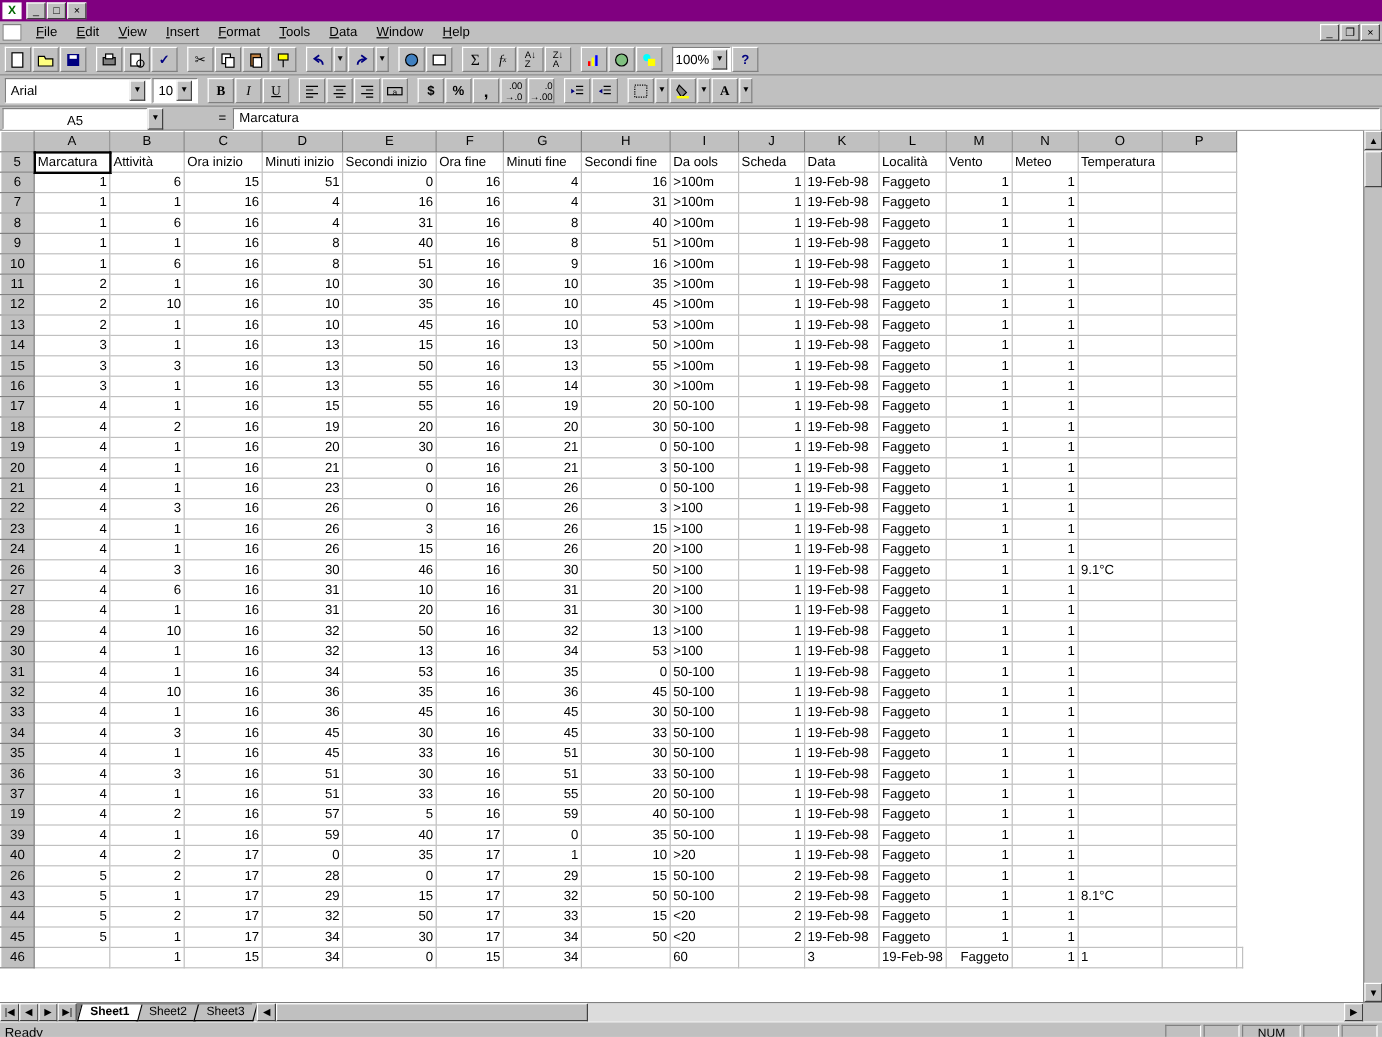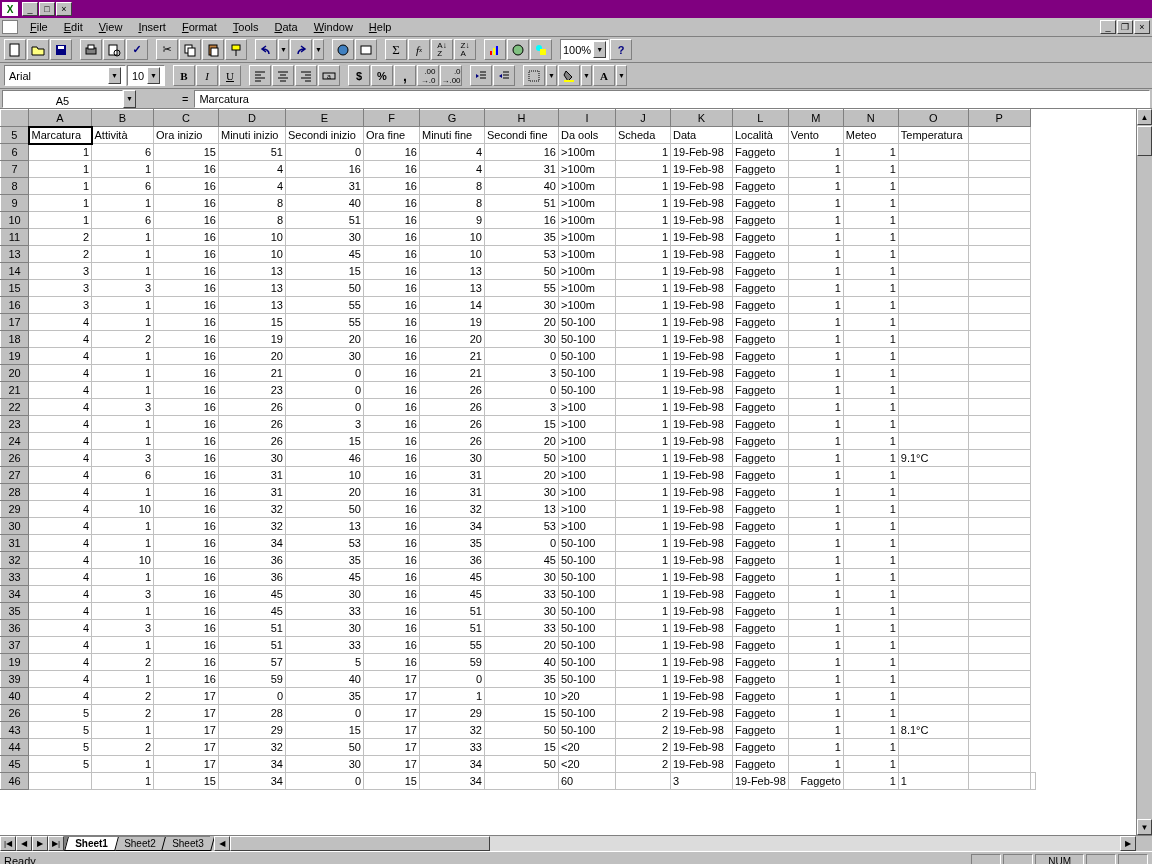--- a/index.html
+++ b/index.html
@@ -467,20 +467,39 @@
             <td class="txt">&gt;100m</td>
             <td class="num">1</td>
             <td class="txt">19-Feb-98</td>
             <td class="txt">Faggeto</td>
             <td class="num">1</td>
             <td class="num">1</td>
             <td class="txt"></td>
             <td class="num"></td>
           </tr>
           <tr>
+            <th class="rowhdr">12</th>
+            <td class="num">2</td>
+            <td class="num">10</td>
+            <td class="num">16</td>
+            <td class="num">10</td>
+            <td class="num">35</td>
+            <td class="num">16</td>
+            <td class="num">10</td>
+            <td class="num">45</td>
+            <td class="txt">&gt;100m</td>
+            <td class="num">1</td>
+            <td class="txt">19-Feb-98</td>
+            <td class="txt">Faggeto</td>
+            <td class="num">1</td>
+            <td class="num">1</td>
+            <td class="txt"></td>
+            <td class="num"></td>
+          </tr>
+          <tr>
             <th class="rowhdr">13</th>
             <td class="num">2</td>
             <td class="num">1</td>
             <td class="num">16</td>
             <td class="num">10</td>
             <td class="num">45</td>
             <td class="num">16</td>
             <td class="num">10</td>
             <td class="num">53</td>
             <td class="txt">&gt;100m</td>

